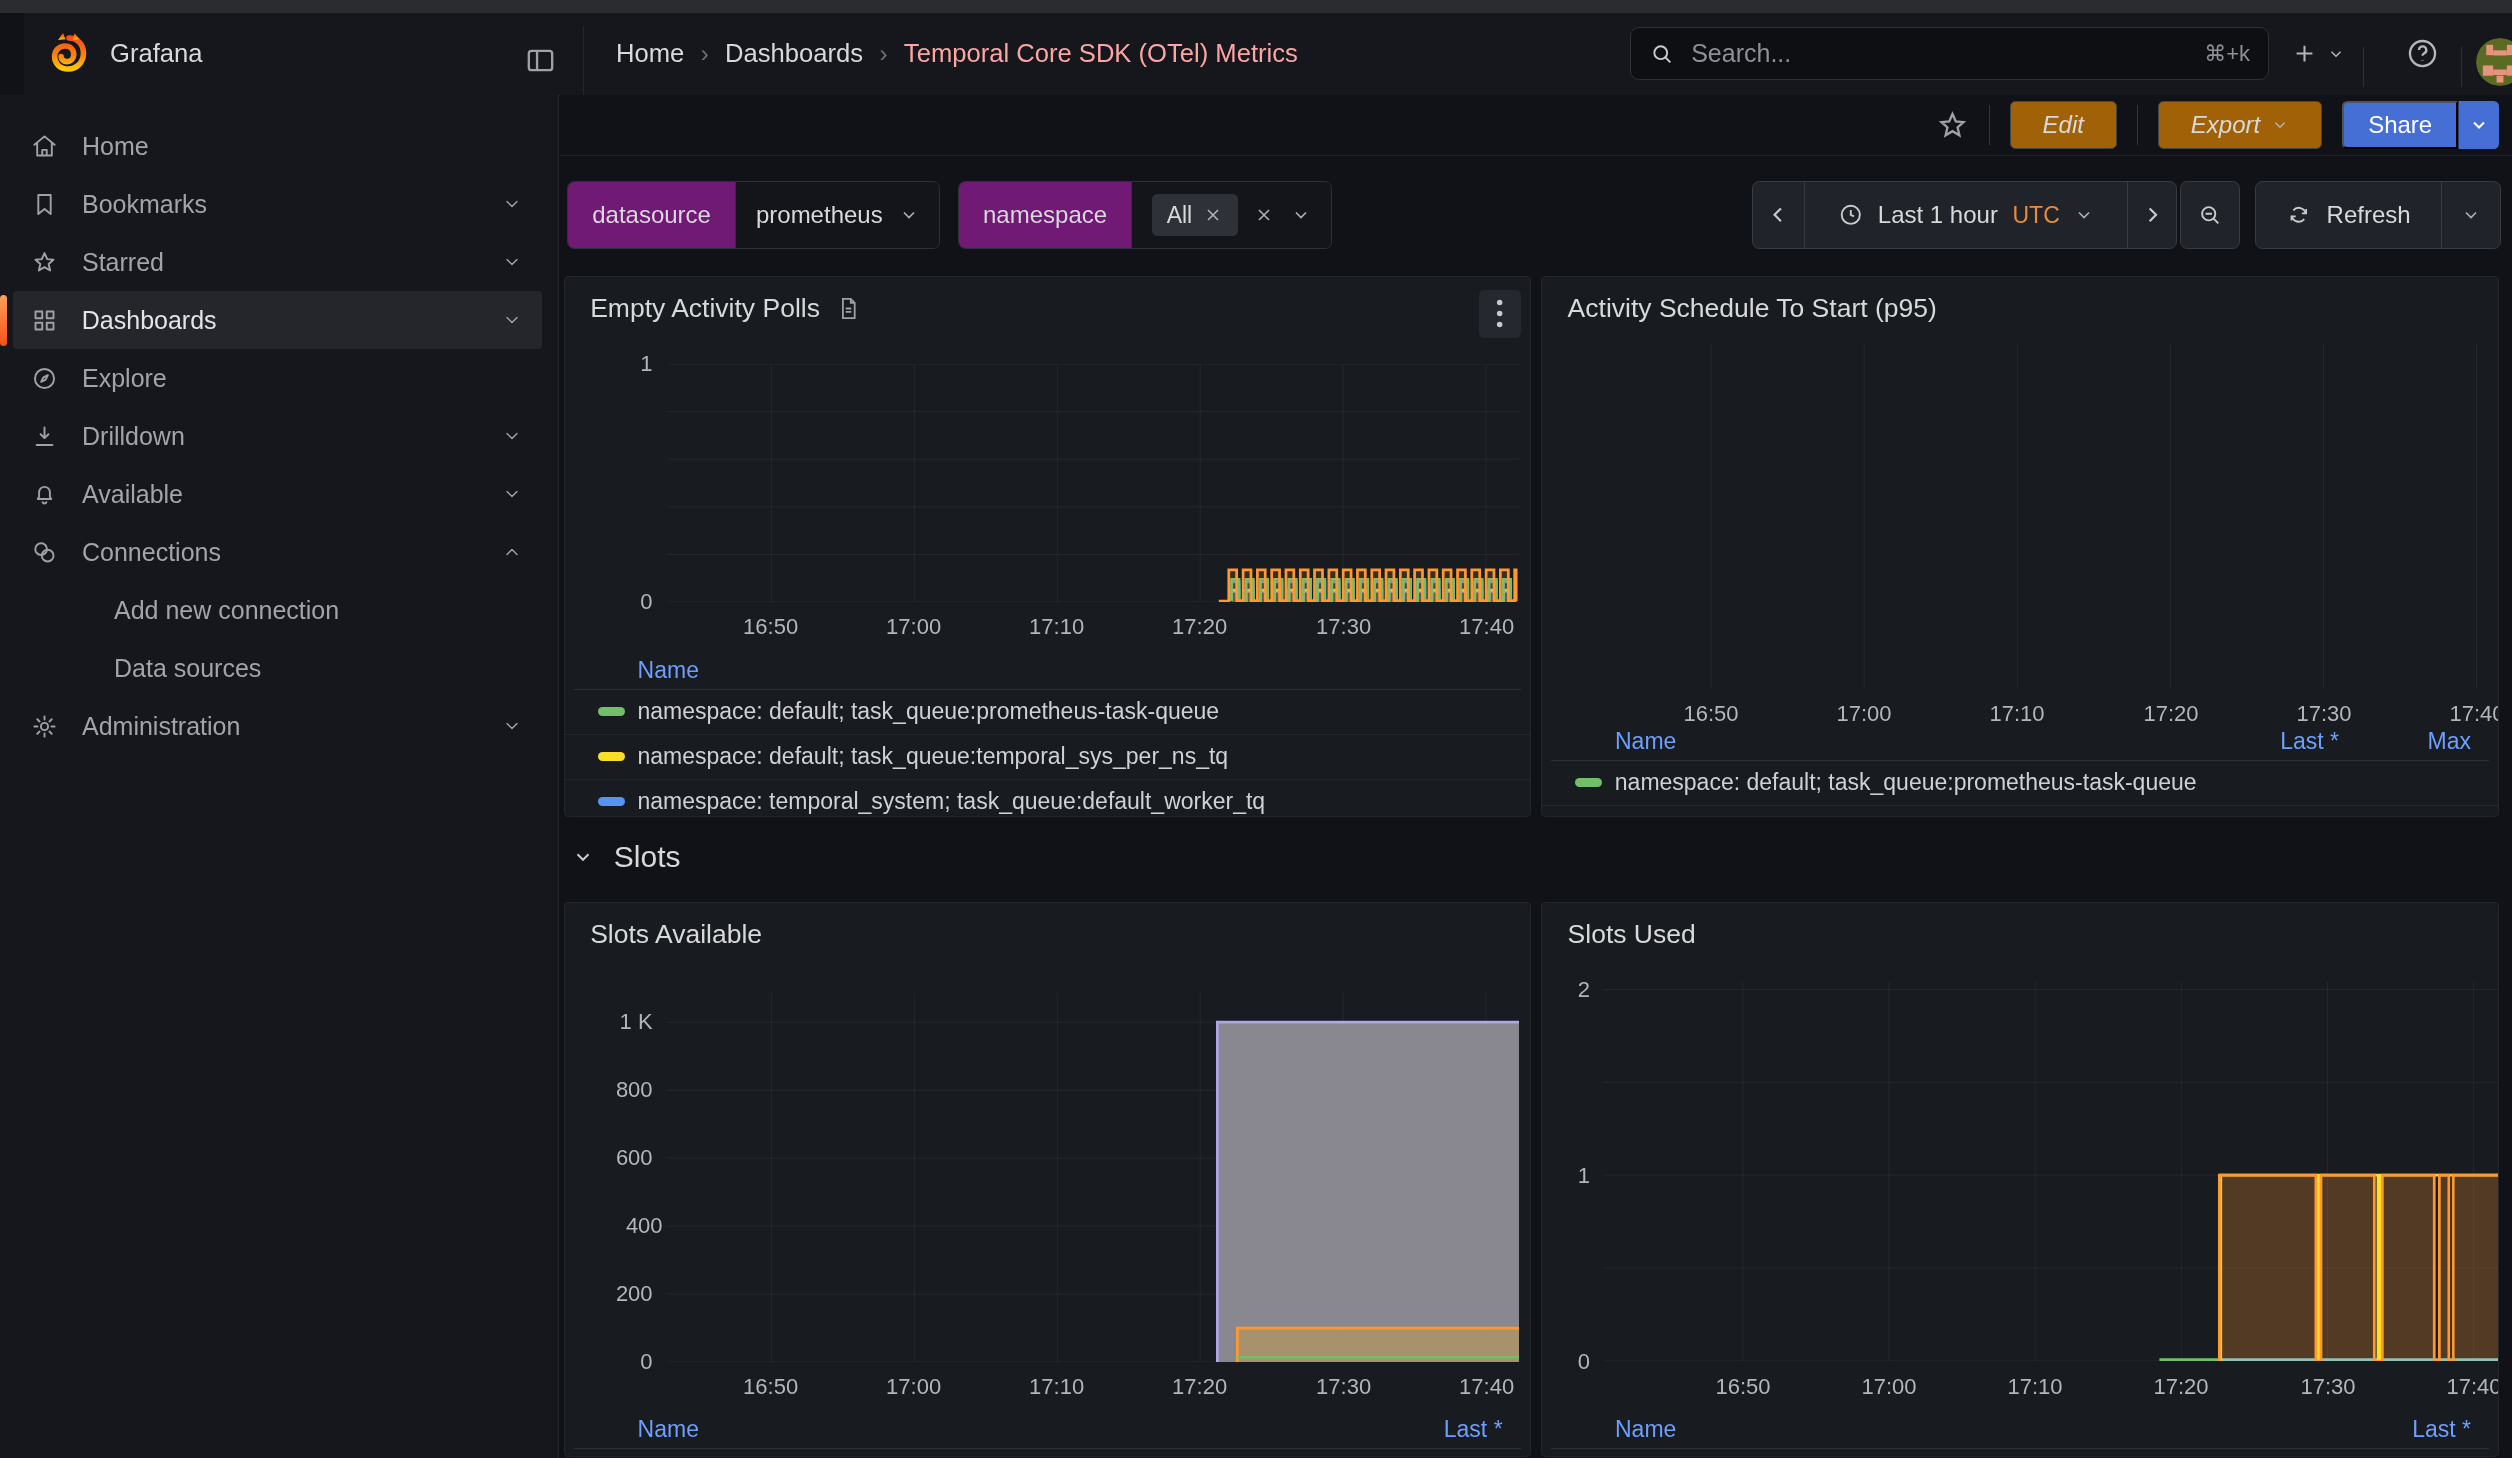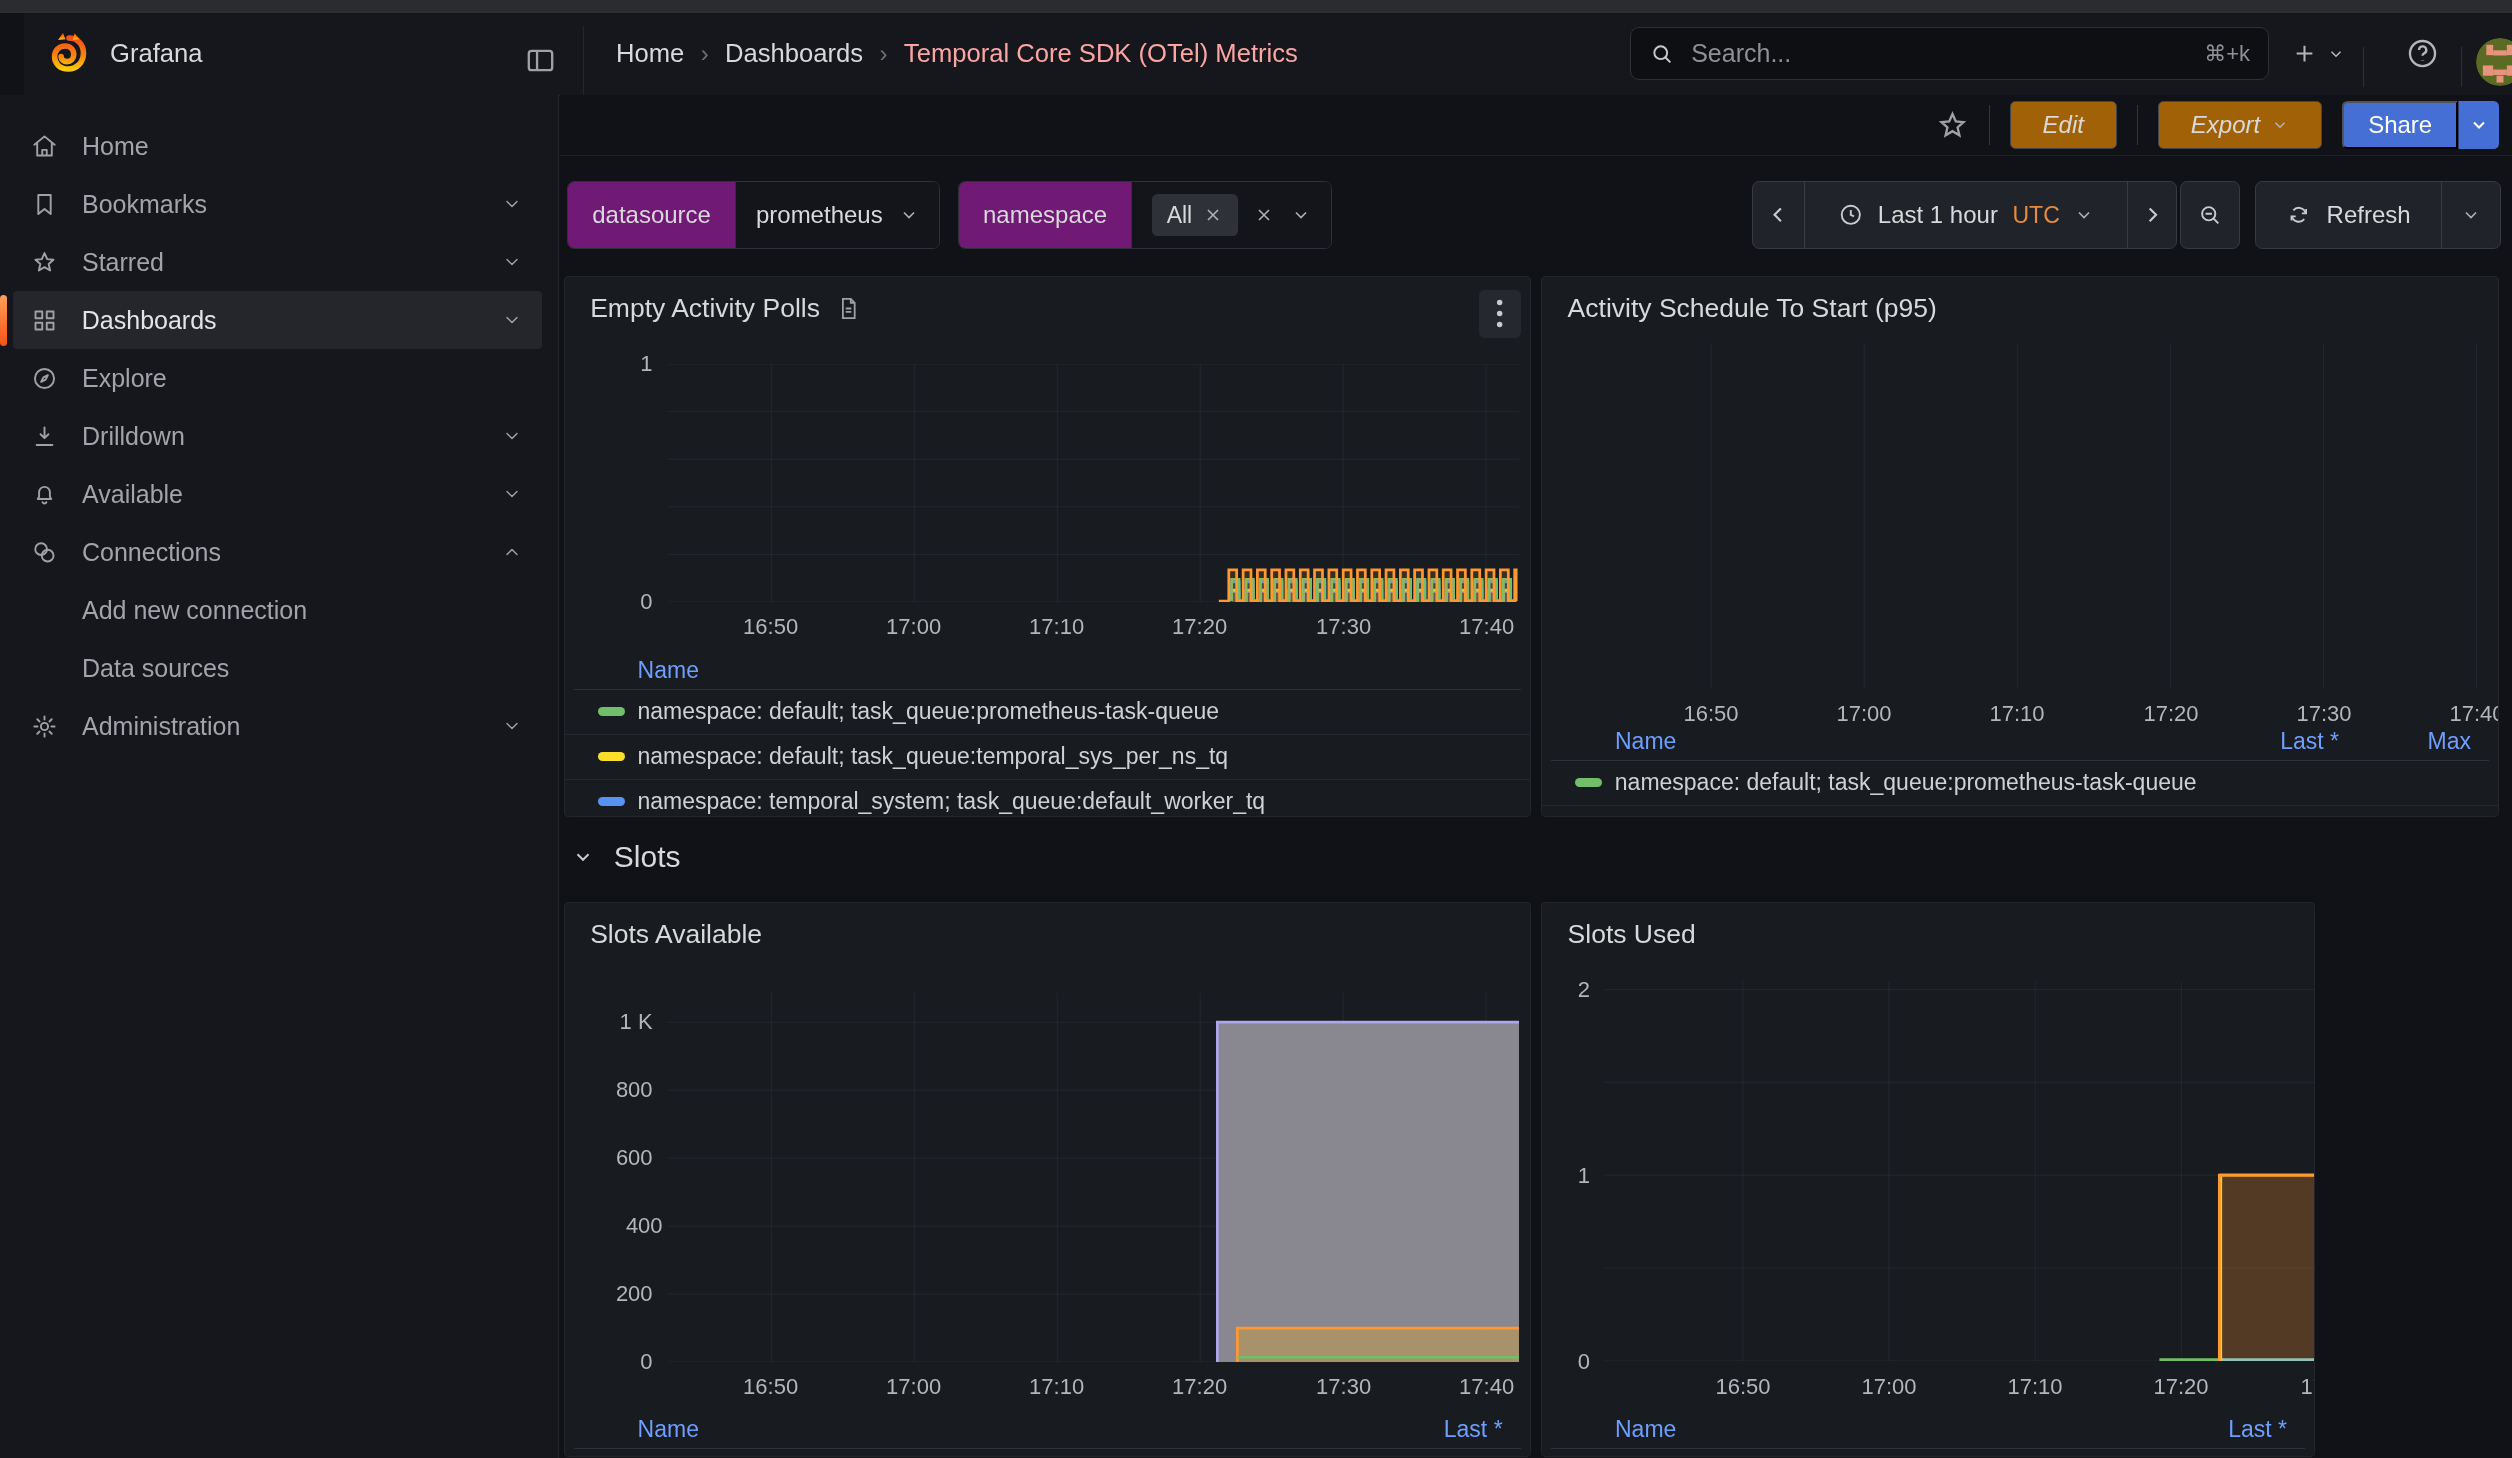--- a/index.html
+++ b/index.html
@@ -33,21 +33,21 @@
   .nav-row{position:relative;height:58px;display:flex;align-items:center;margin:0 16.4px 0 0;}
   .nav-row .ico{width:27px;height:27px;margin-left:31px;color:#9fa1a6;flex:0 0 auto;}
   .nav-row .lbl{margin-left:24px;font-size:25px;color:#a2a4aa;flex:1;}
   .nav-row .chev{width:20px;height:20px;color:#9fa1a6;margin-right:20px;}
   .nav-row.active{background:#24262b;border-radius:3.7px;margin-left:12.8px;}
   .nav-row.active .ico{margin-left:18px;}
   .nav-row.active .lbl{color:#e3e4e6;}
   .nav-row.active::before{content:"";position:absolute;left:-12.8px;top:3.7px;width:7.3px;height:51px;
            border-radius:3.7px;background:linear-gradient(180deg,#ffa059,#f45216);}
   .nav-child{height:58px;display:flex;align-items:center;}
-  .nav-child .lbl{margin-left:82px;font-size:25px;color:#a2a4aa;}
+  .nav-child .lbl{margin-left:114px;font-size:25px;color:#a2a4aa;}
   
   .toolbar{position:absolute;left:560px;top:95px;width:1952px;height:61px;background:#111217;
            border-bottom:0.9px solid #1f2127;display:flex;align-items:center;justify-content:flex-end;
            padding-right:12.8px;box-sizing:border-box;gap:20px;}
   .tb-star{color:#9fa1a6;width:33px;height:33px;}
   .tb-sep{width:0.9px;height:40px;background:#33353b;}
   .btn{height:48px;border-radius:5.5px;display:flex;align-items:center;font-size:24px;font-weight:500;}
   .btn-secondary{background:#a16207;border:1.4px solid #43454c;color:#d8d9da;padding:0 32px;gap:11px;font-style:italic;}
   .btn-secondary .chev{width:18px;height:18px;color:#b4b6bb;}
   .share-group{display:flex;}
@@ -526,21 +526,21 @@
         <div class="tick-x" style="left: 729px; top: 471px;">17:30</div>
         <div class="tick-x" style="left: 872px; top: 471px;">17:40</div>
         <div class="tick-y" style="left: 0px; width: 88px; top: 106px;">1 K</div>
         <div class="tick-y" style="left: 0px; width: 88px; top: 174px;">800</div>
         <div class="tick-y" style="left: 0px; width: 88px; top: 242px;">600</div>
         <div class="tick-y" style="left: 10px; width: 88px; top: 310px;">400</div>
         <div class="tick-y" style="left: 0px; width: 88px; top: 378px;">200</div>
         <div class="tick-y" style="left: 0px; width: 88px; top: 446px;">0</div>
       </section>
 
-    <section class="panel" style="left:982px;top:745px;width:774px;height:555px;padding-left:34px;">
+    <section class="panel" style="left:982px;top:745px;width:958px;height:555px;padding-left:34px;">
       <div class="panel-title">
         <span>Slots Used</span>
       </div>
       <div class="chart-host" style="left: 62px; top: 79px; width: 896px; height: 379px;">
           <svg viewBox="0 0 981 415" preserveAspectRatio="none">
             <line x1="152.03099510603587" x2="152.03099510603587" y1="0" y2="415" stroke="rgba(204,204,220,0.08)" stroke-width="1"></line>
             <line x1="312.06362153344213" x2="312.06362153344213" y1="0" y2="415" stroke="rgba(204,204,220,0.08)" stroke-width="1"></line>
             <line x1="472.0962479608483" x2="472.0962479608483" y1="0" y2="415" stroke="rgba(204,204,220,0.08)" stroke-width="1"></line>
             <line x1="632.1288743882545" x2="632.1288743882545" y1="0" y2="415" stroke="rgba(204,204,220,0.08)" stroke-width="1"></line>
             <line x1="792.1615008156608" x2="792.1615008156608" y1="0" y2="415" stroke="rgba(204,204,220,0.08)" stroke-width="1"></line>

